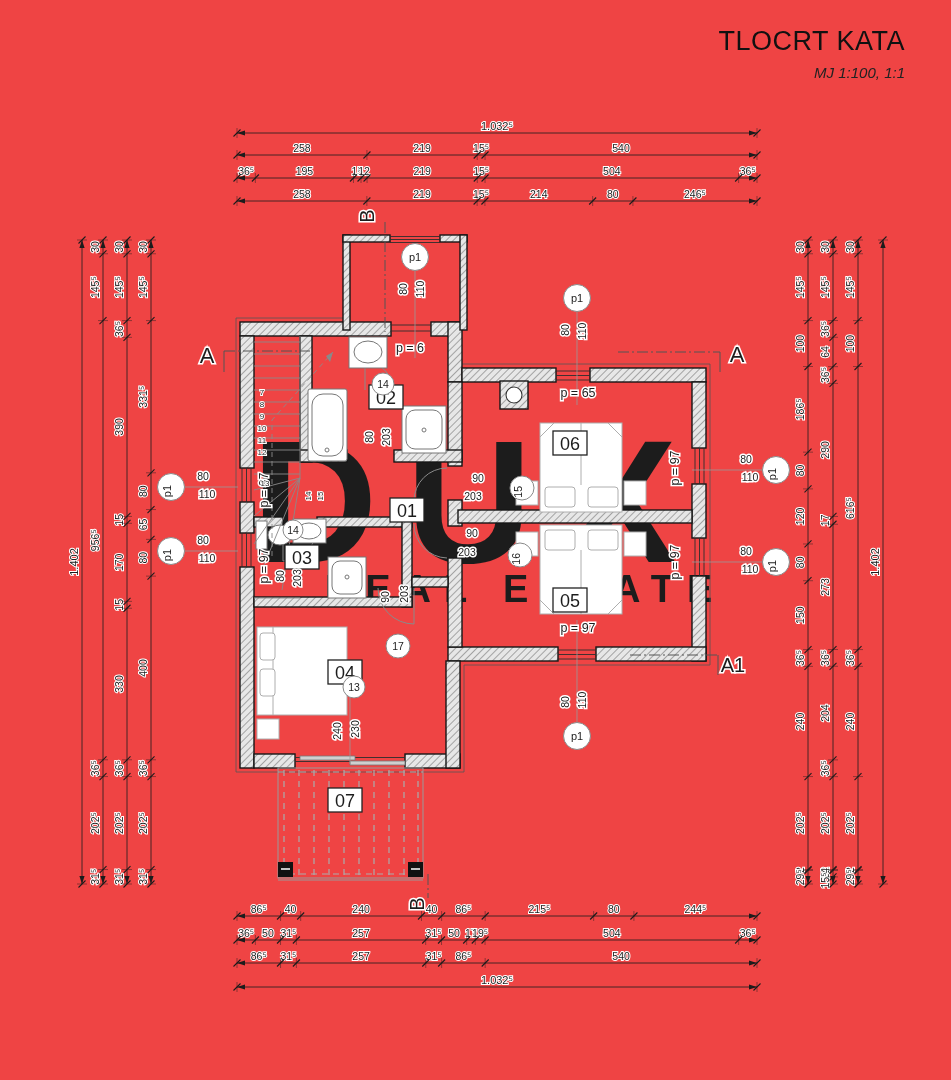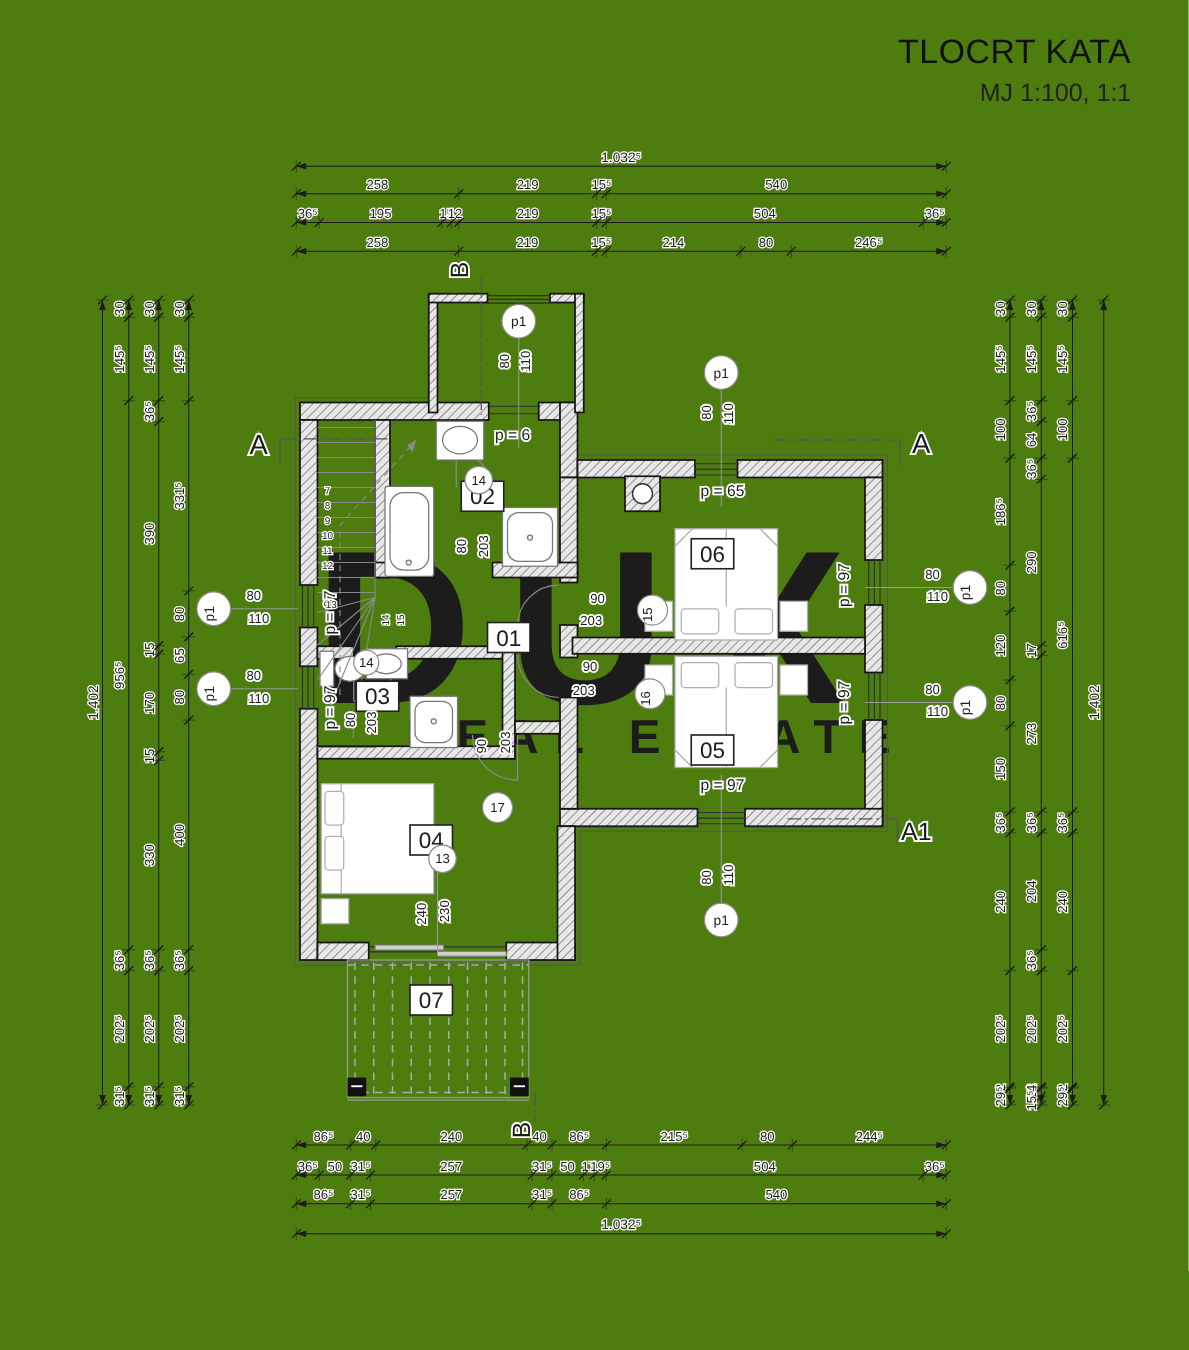--- a/index.html
+++ b/index.html
@@ -1,20 +1,20 @@
 <!DOCTYPE html>
 <html><head>
 <meta charset="utf-8">
 <style>
   html,body{margin:0;padding:0;background:#ffffff;}
-  #frame{position:relative;width:951px;height:1080px;background:#4d7c0f;overflow:hidden;
+  #frame{position:relative;width:951px;height:1080px;background:#ef4444;overflow:hidden;
          font-family:"Liberation Sans",sans-serif;}
   #titleblock{position:absolute;top:26px;right:46px;text-align:right;color:#111;}
   #titleblock .main{font-size:27px;letter-spacing:.5px;}
-  #titleblock .scale{font-size:20px;margin-top:7px;color:#222;}
+  #titleblock .scale{font-size:15px;margin-top:7px;color:#222;font-style:italic;}
   svg text{font-family:"Liberation Sans",sans-serif;fill:#1c1c1c;}
   .dim{paint-order:stroke;stroke:#fff;stroke-width:2px;}
   .lbl{paint-order:stroke;stroke:#fff;stroke-width:3px;}
   .wm{font-weight:bold;}
 </style>
 </head>
 <body>
 
 <div id="frame">
 

